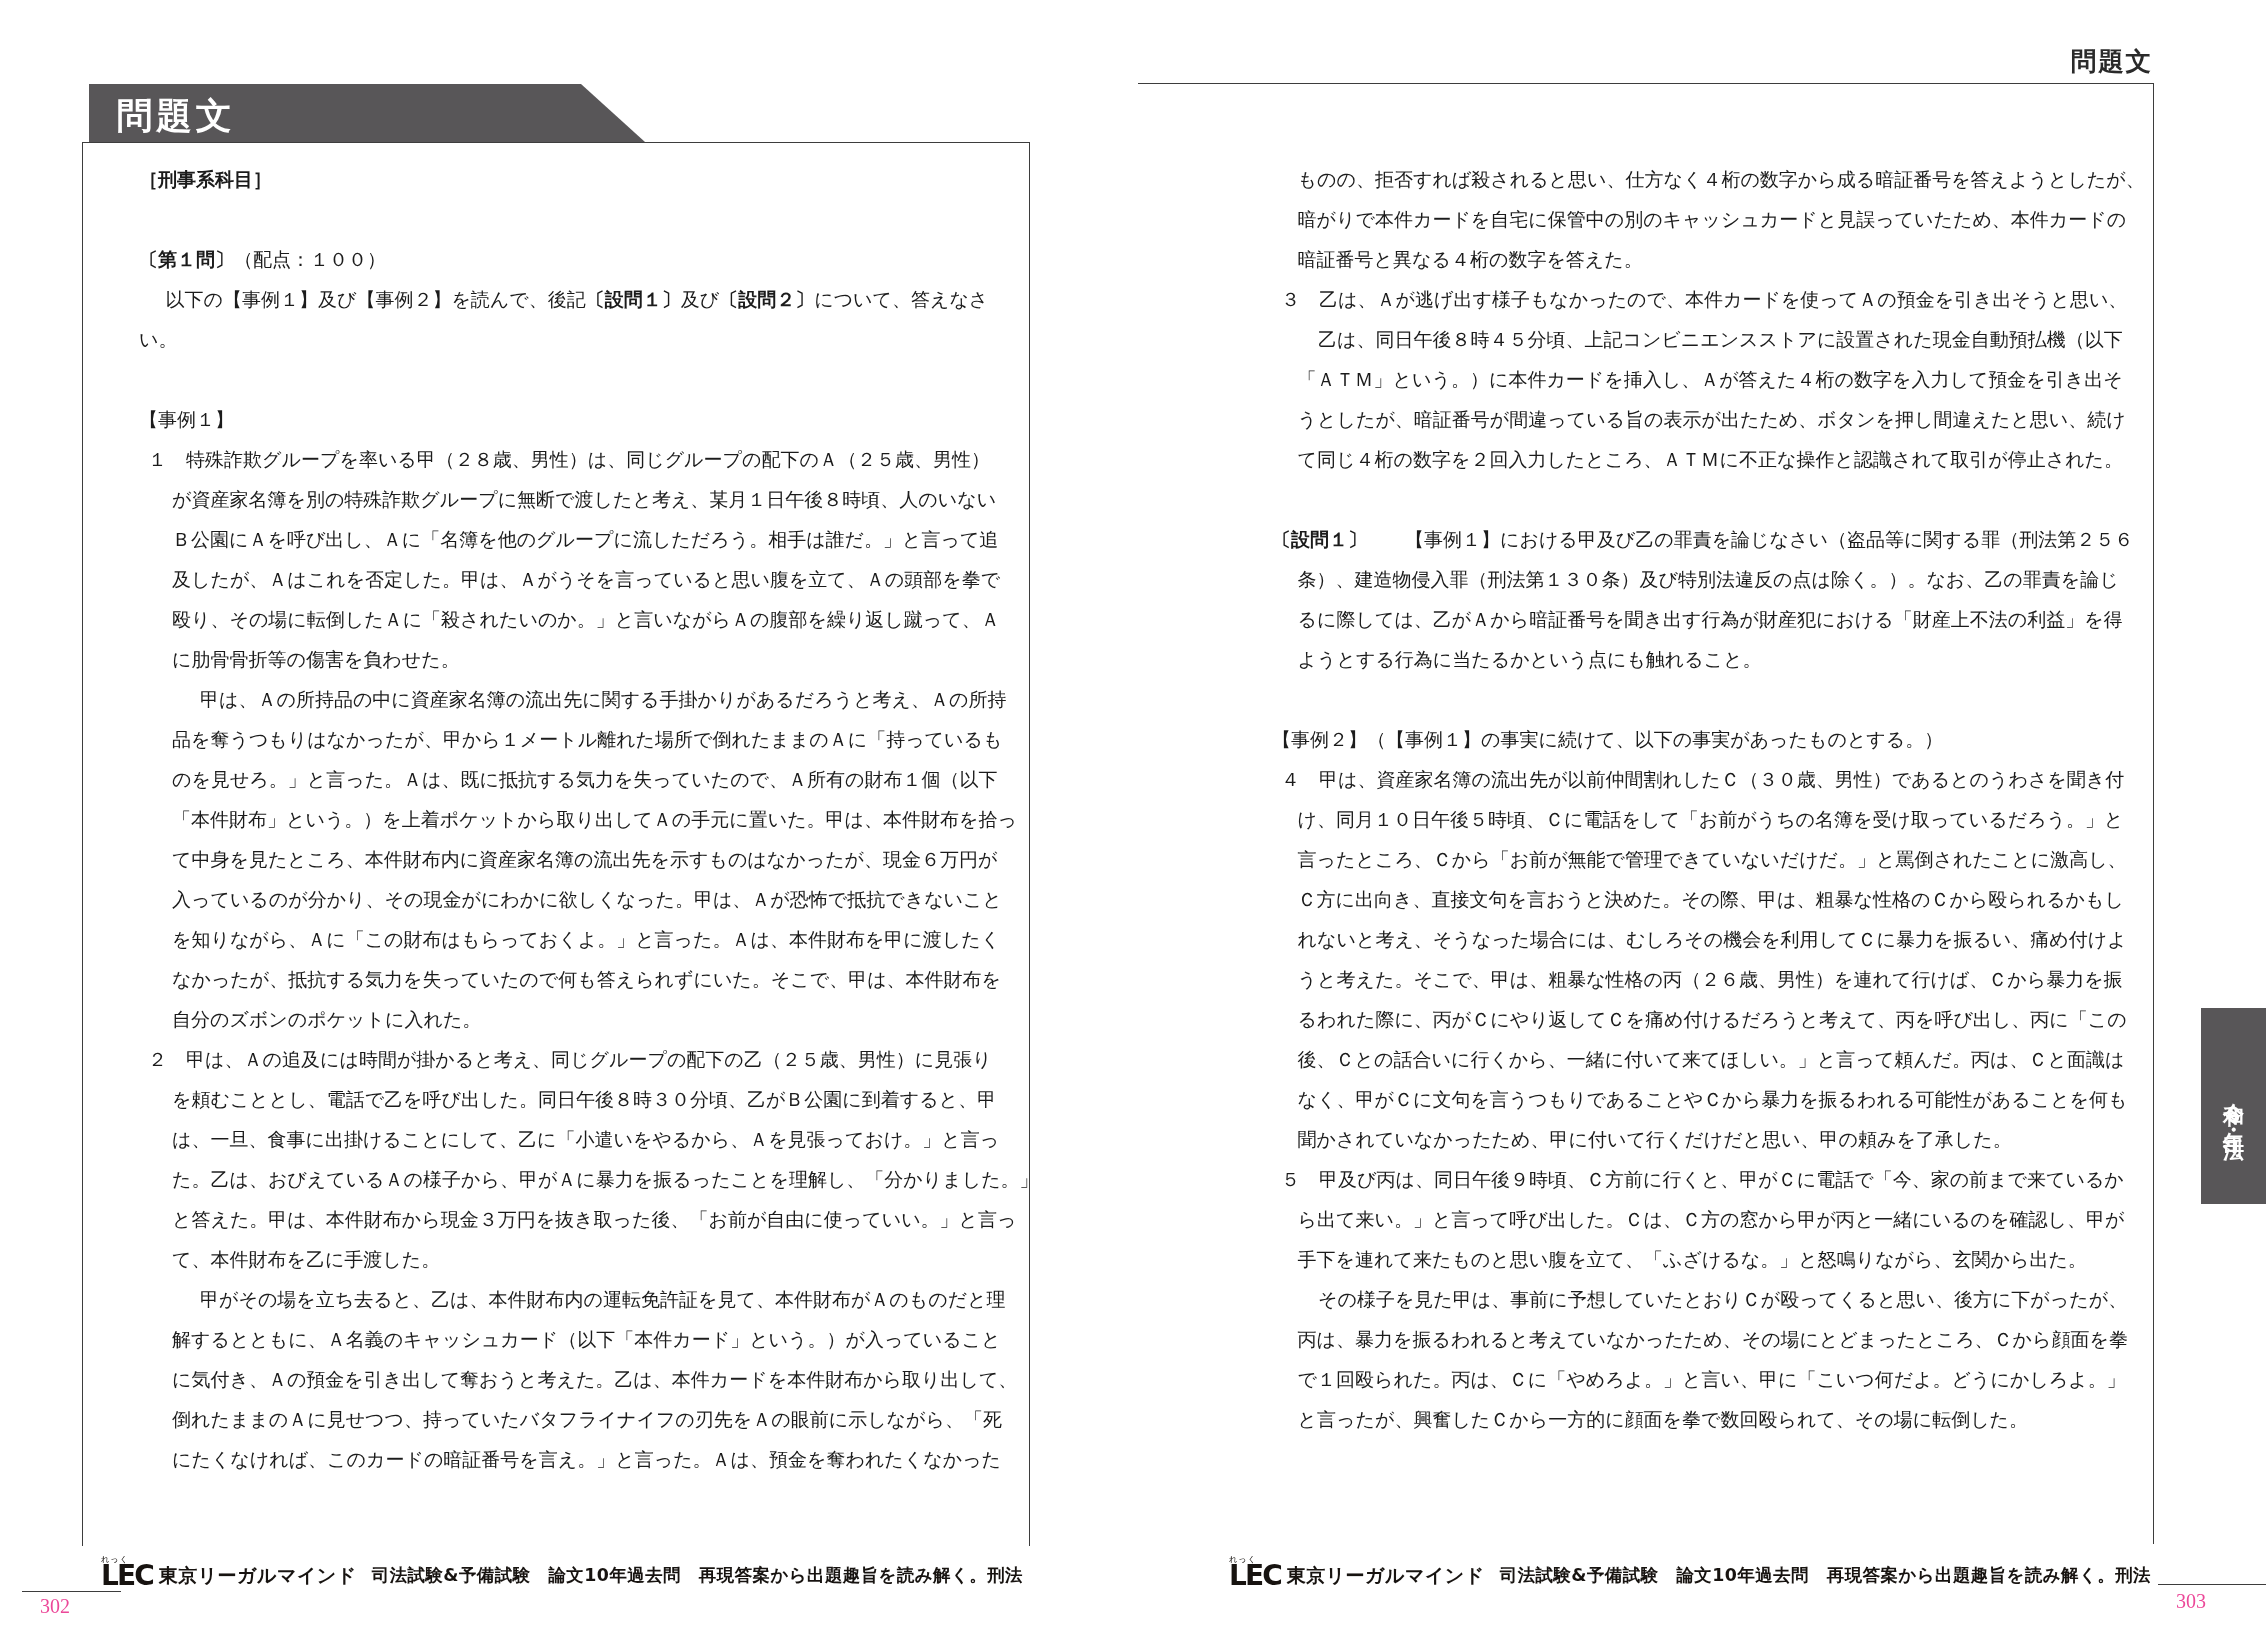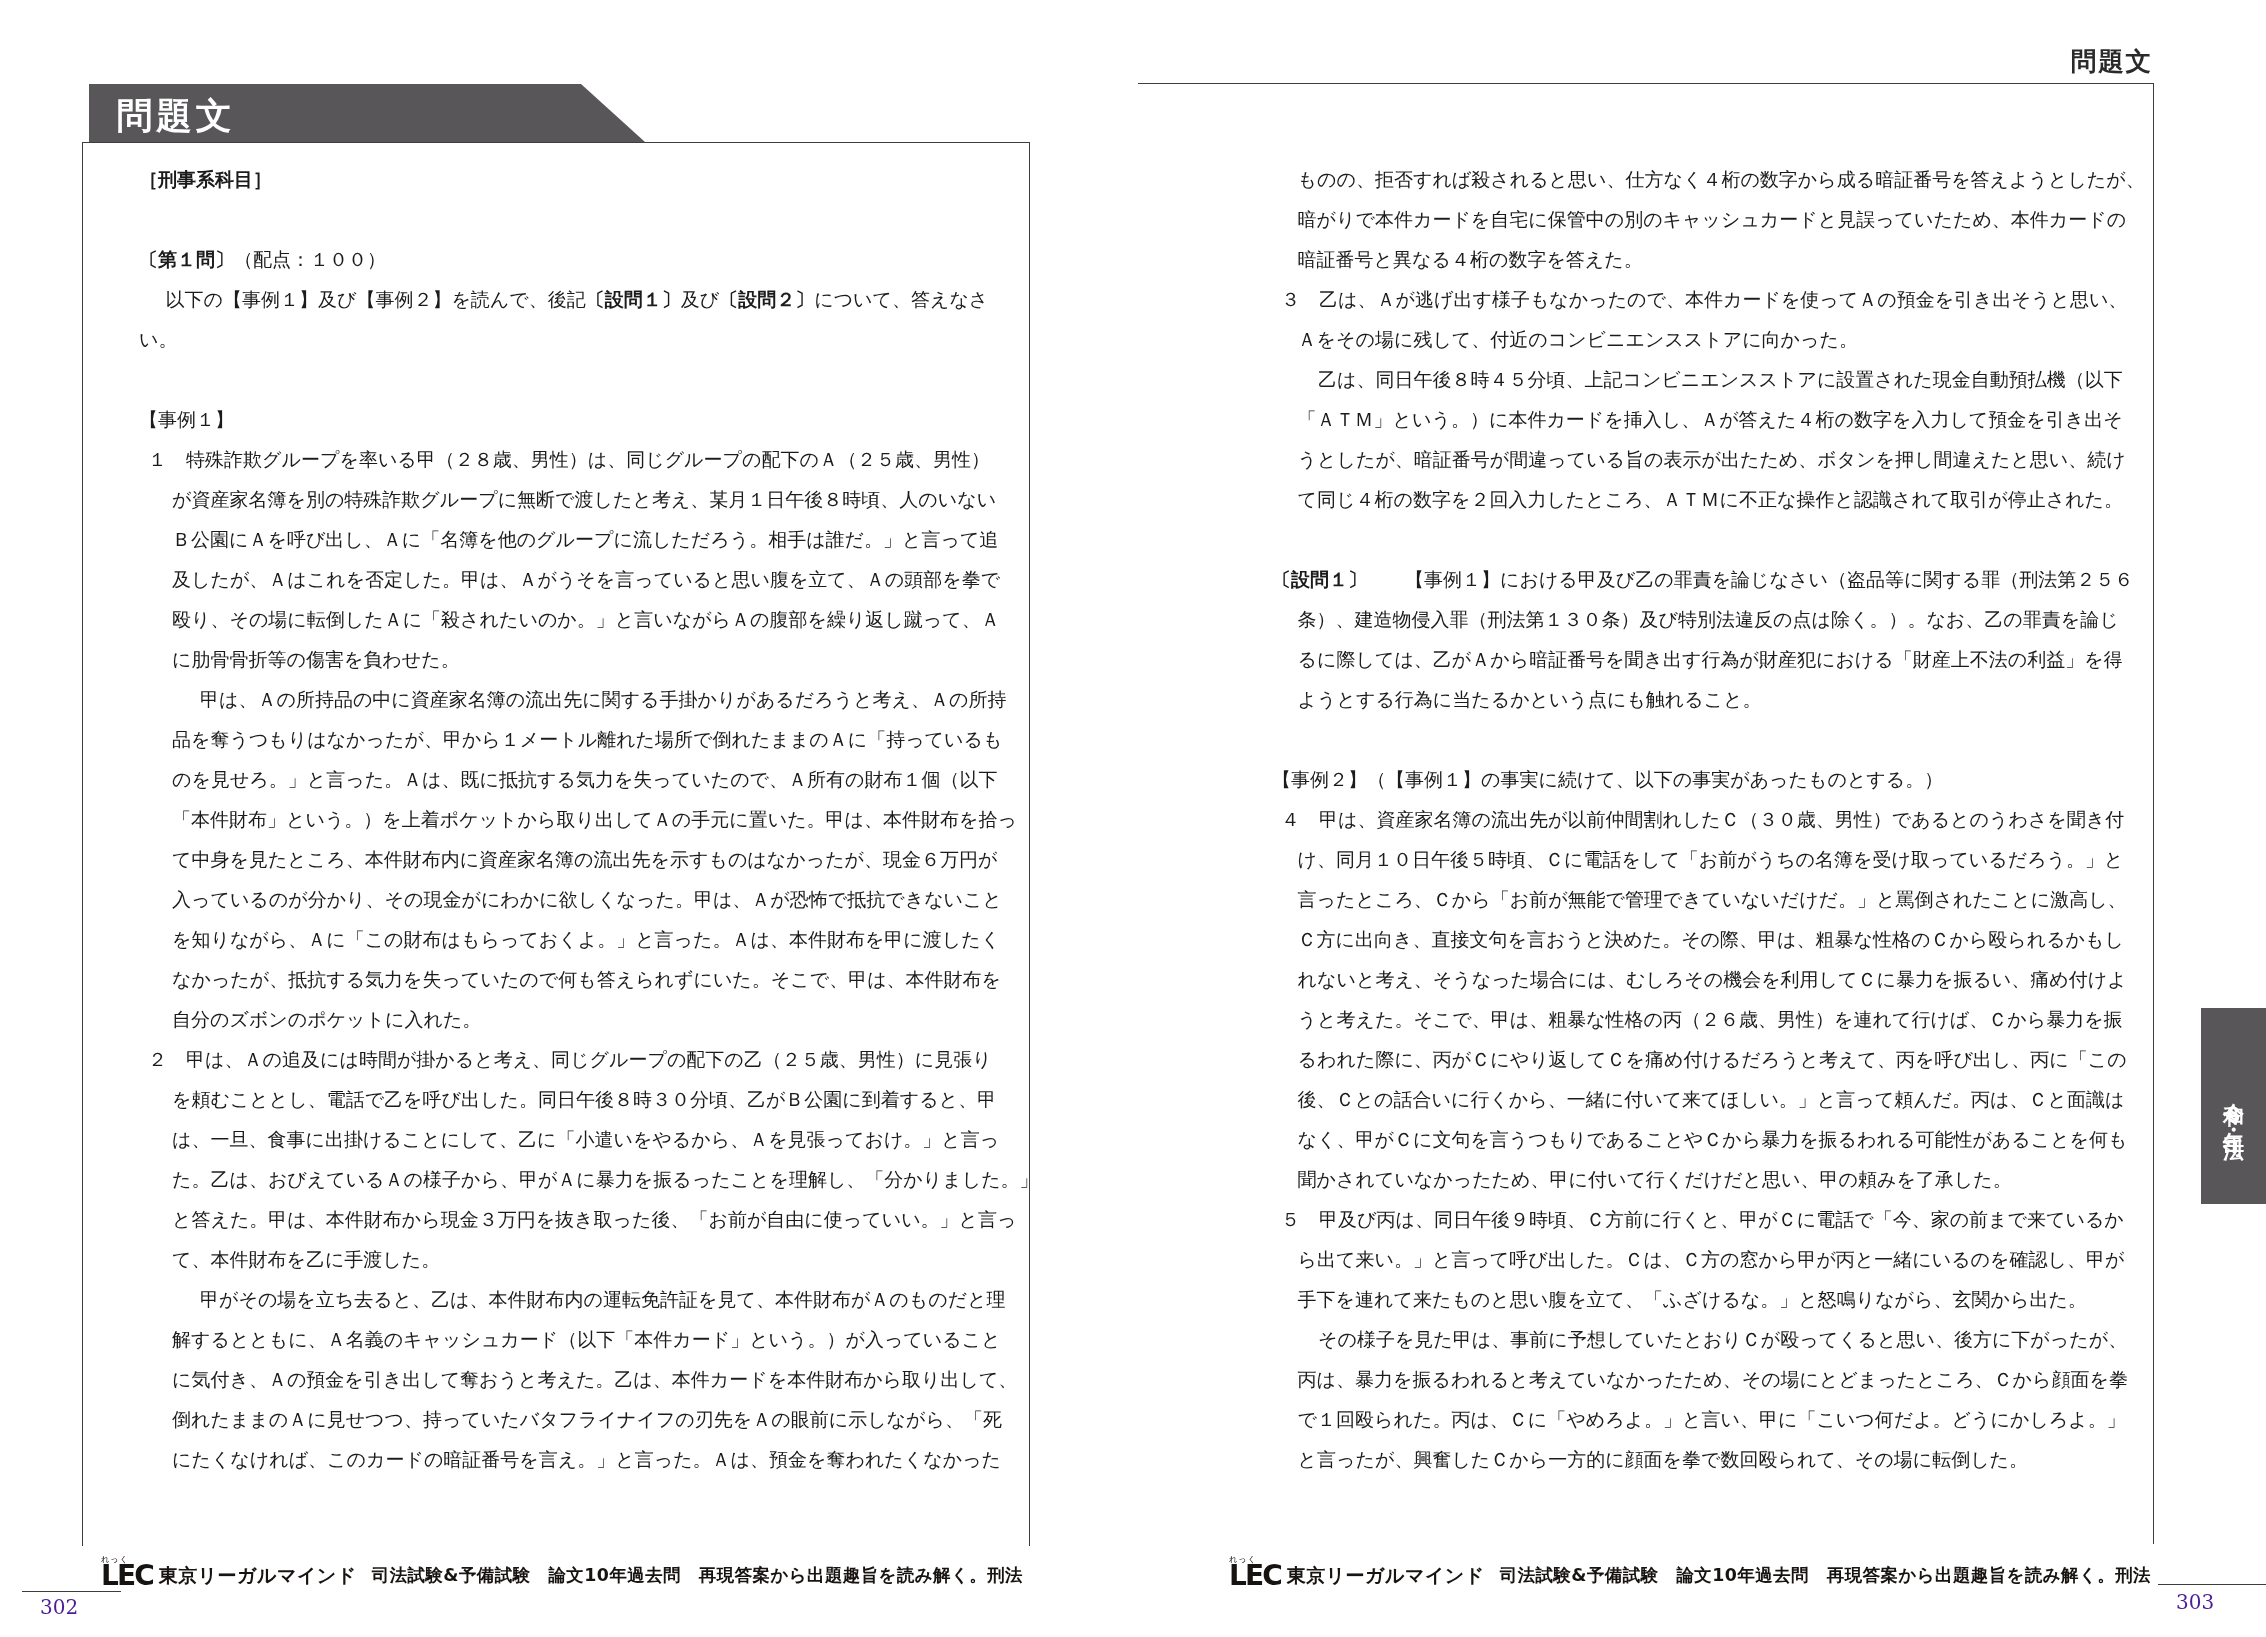--- a/index.html
+++ b/index.html
@@ -54,21 +54,21 @@
   .lec-logo{display:inline-block;line-height:1;margin-right:5.5px;}
   .lec-ruby{display:block;font-size:8.2px;letter-spacing:0.9px;line-height:7.3px;margin-left:0;}
   .lec-mark{display:block;font-size:28px;font-weight:900;letter-spacing:-1.8px;line-height:25.6px;}
   .footer-brand{font-size:19px;font-weight:bold;line-height:27.4px;letter-spacing:0.5px;}
   .footer-caption{font-size:17.4px;font-weight:bold;line-height:27.4px;margin-left:15px;letter-spacing:0.5px;text-align:right;}
 
   
   .pagenum-rule{position:absolute;height:0;border-top:1.8px solid #3d3d3d;}
   .pagenum-rule.pl{left:22px;top:1591px;width:99px;}
   .pagenum-rule.pr{left:2158px;top:1584px;width:108px;}
-  .pagenum{position:absolute;font-size:20px;color:#4c1d95;}
+  .pagenum{position:absolute;font-size:20px;color:#ec4899;font-family:Liberation Serif, serif;}
   .pagenum.pl{left:40px;top:1595px;}
   .pagenum.pr{left:2176px;top:1590px;}
 </style>
 </head>
 <body>
 
 <div class="canvas">
 
   <div class="frame-left"></div>
   <div class="banner">
@@ -112,21 +112,20 @@
       <div class="line b"><span>解するとともに、Ａ名義のキャッシュカード（以下「本件カード」という。）が入っていること</span></div>
       <div class="line b"><span>に気付き、Ａの預金を引き出して奪おうと考えた。乙は、本件カードを本件財布から取り出して、</span></div>
       <div class="line b"><span>倒れたままのＡに見せつつ、持っていたバタフライナイフの刃先をＡの眼前に示しながら、「死</span></div>
       <div class="line b"><span>にたくなければ、このカードの暗証番号を言え。」と言った。Ａは、預金を奪われたくなかった</span></div>
     </div>
   <div class="page-col right" id="right-lines">
       <div class="line b"><span>ものの、拒否すれば殺されると思い、仕方なく４桁の数字から成る暗証番号を答えようとしたが、</span></div>
       <div class="line b"><span>暗がりで本件カードを自宅に保管中の別のキャッシュカードと見誤っていたため、本件カードの</span></div>
       <div class="line b"><span>暗証番号と異なる４桁の数字を答えた。</span></div>
       <div class="line n"><span>３　乙は、Ａが逃げ出す様子もなかったので、本件カードを使ってＡの預金を引き出そうと思い、</span></div>
-      <div class="line b"><span>Ａをその場に残して、付近のコンビニエンスストアに向かった。</span></div>
       <div class="line p"><span>乙は、同日午後８時４５分頃、上記コンビニエンスストアに設置された現金自動預払機（以下</span></div>
       <div class="line b"><span>「ＡＴＭ」という。）に本件カードを挿入し、Ａが答えた４桁の数字を入力して預金を引き出そ</span></div>
       <div class="line b"><span>うとしたが、暗証番号が間違っている旨の表示が出たため、ボタンを押し間違えたと思い、続け</span></div>
       <div class="line b"><span>て同じ４桁の数字を２回入力したところ、ＡＴＭに不正な操作と認識されて取引が停止された。</span></div>
       <div class="line blank">&nbsp;</div>
       <div class="line h"><span class="bold-seg">〔設問１〕</span><span>　　【事例１】における甲及び乙の罪責を論じなさい（盗品等に関する罪（刑法第２５６</span></div>
       <div class="line b"><span>条）、建造物侵入罪（刑法第１３０条）及び特別法違反の点は除く。）。なお、乙の罪責を論じ</span></div>
       <div class="line b"><span>るに際しては、乙がＡから暗証番号を聞き出す行為が財産犯における「財産上不法の利益」を得</span></div>
       <div class="line b"><span>ようとする行為に当たるかという点にも触れること。</span></div>
       <div class="line blank">&nbsp;</div>

